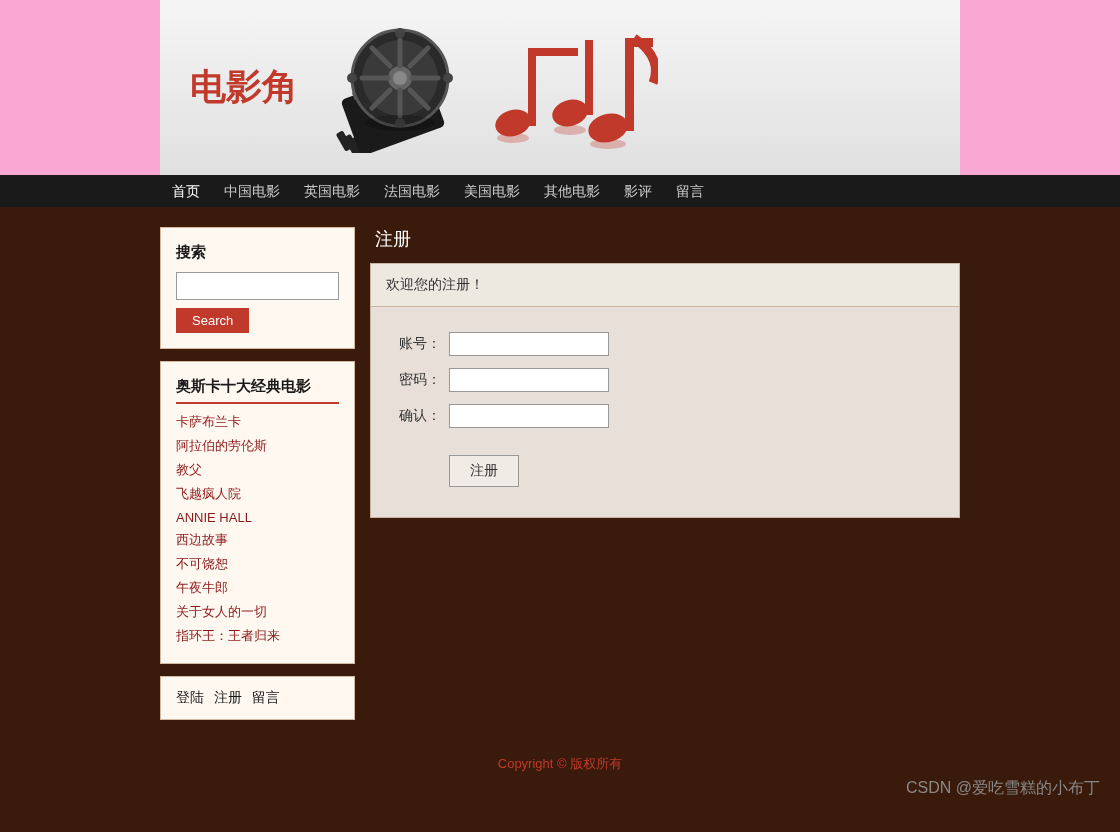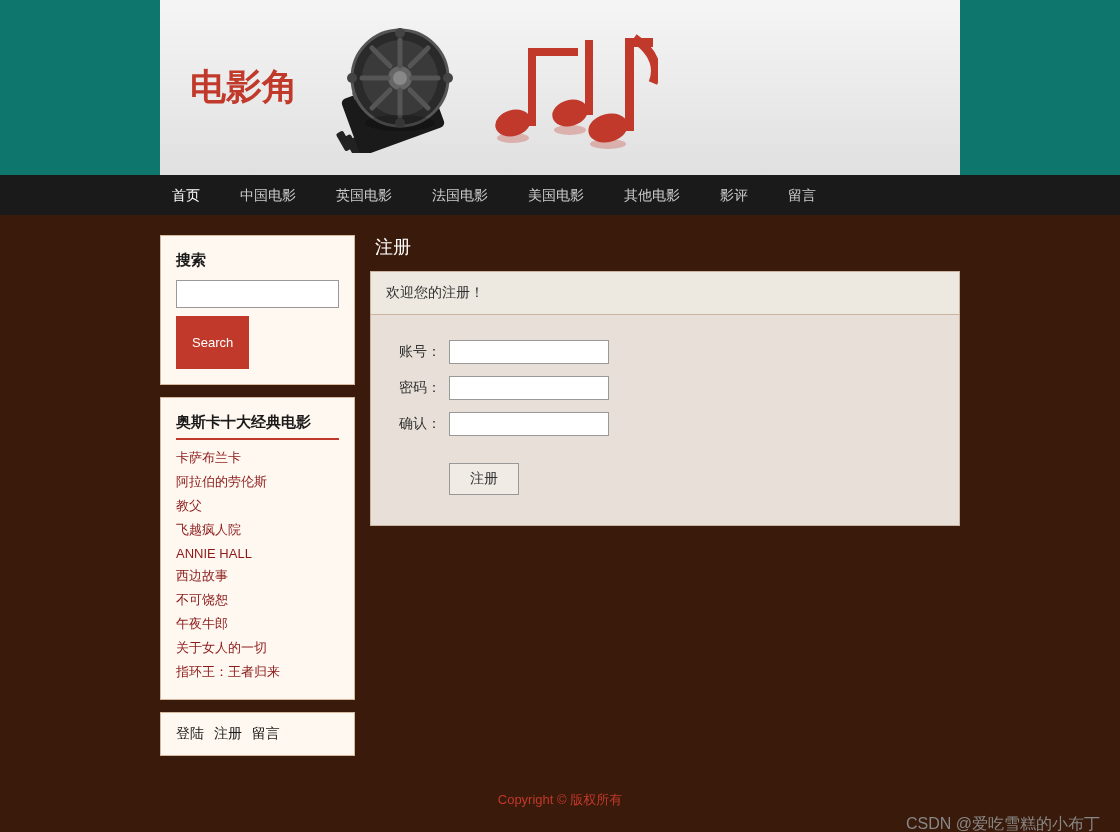--- a/index.html
+++ b/index.html
@@ -5,21 +5,21 @@
     * { margin: 0; padding: 0; box-sizing: border-box; }
     body {
       font-family: "Microsoft YaHei", SimSun, sans-serif;
       background-color: #3a1a0a;
       min-height: 832px;
       font-size: 14px;
     }
 
     
     .header-wrapper {
-      background-color: #0f766e;
+      background-color: #f9a8d4;
       padding: 0 20px;
     }
     .header {
       max-width: 800px;
       margin: 0 auto;
       background: linear-gradient(to bottom, #f5f5f5, #e0e0e0);
       display: flex;
       align-items: center;
       padding: 15px 30px;
       min-height: 175px;
@@ -48,22 +48,21 @@
     
     .nav-bar {
       background-color: #1a1a1a;
       padding: 0 20px;
     }
     .nav-inner {
       max-width: 800px;
       margin: 0 auto;
       display: flex;
       align-items: center;
-      height: 40px;
-      gap: 16px;
+      height: 32px;
     }
     .nav-item {
       color: #cccccc;
       padding: 0 12px;
       cursor: pointer;
       font-size: 14px;
       line-height: 40px;
       text-decoration: none;
     }
     .nav-item.active { color: #fff; }
@@ -104,21 +103,21 @@
       height: 28px;
       border: 1px solid #999;
       padding: 2px 5px;
       font-size: 13px;
       margin-bottom: 8px;
     }
     .search-btn {
       background-color: #c0392b;
       color: #fff;
       border: none;
-      padding: 19px 16px;
+      padding: 5px 16px;
       cursor: pointer;
       font-size: 13px;
     }
 
     .movie-list-title {
       font-size: 15px;
       font-weight: bold;
       color: #1a1a1a;
       margin-bottom: 6px;
       padding-bottom: 6px;

